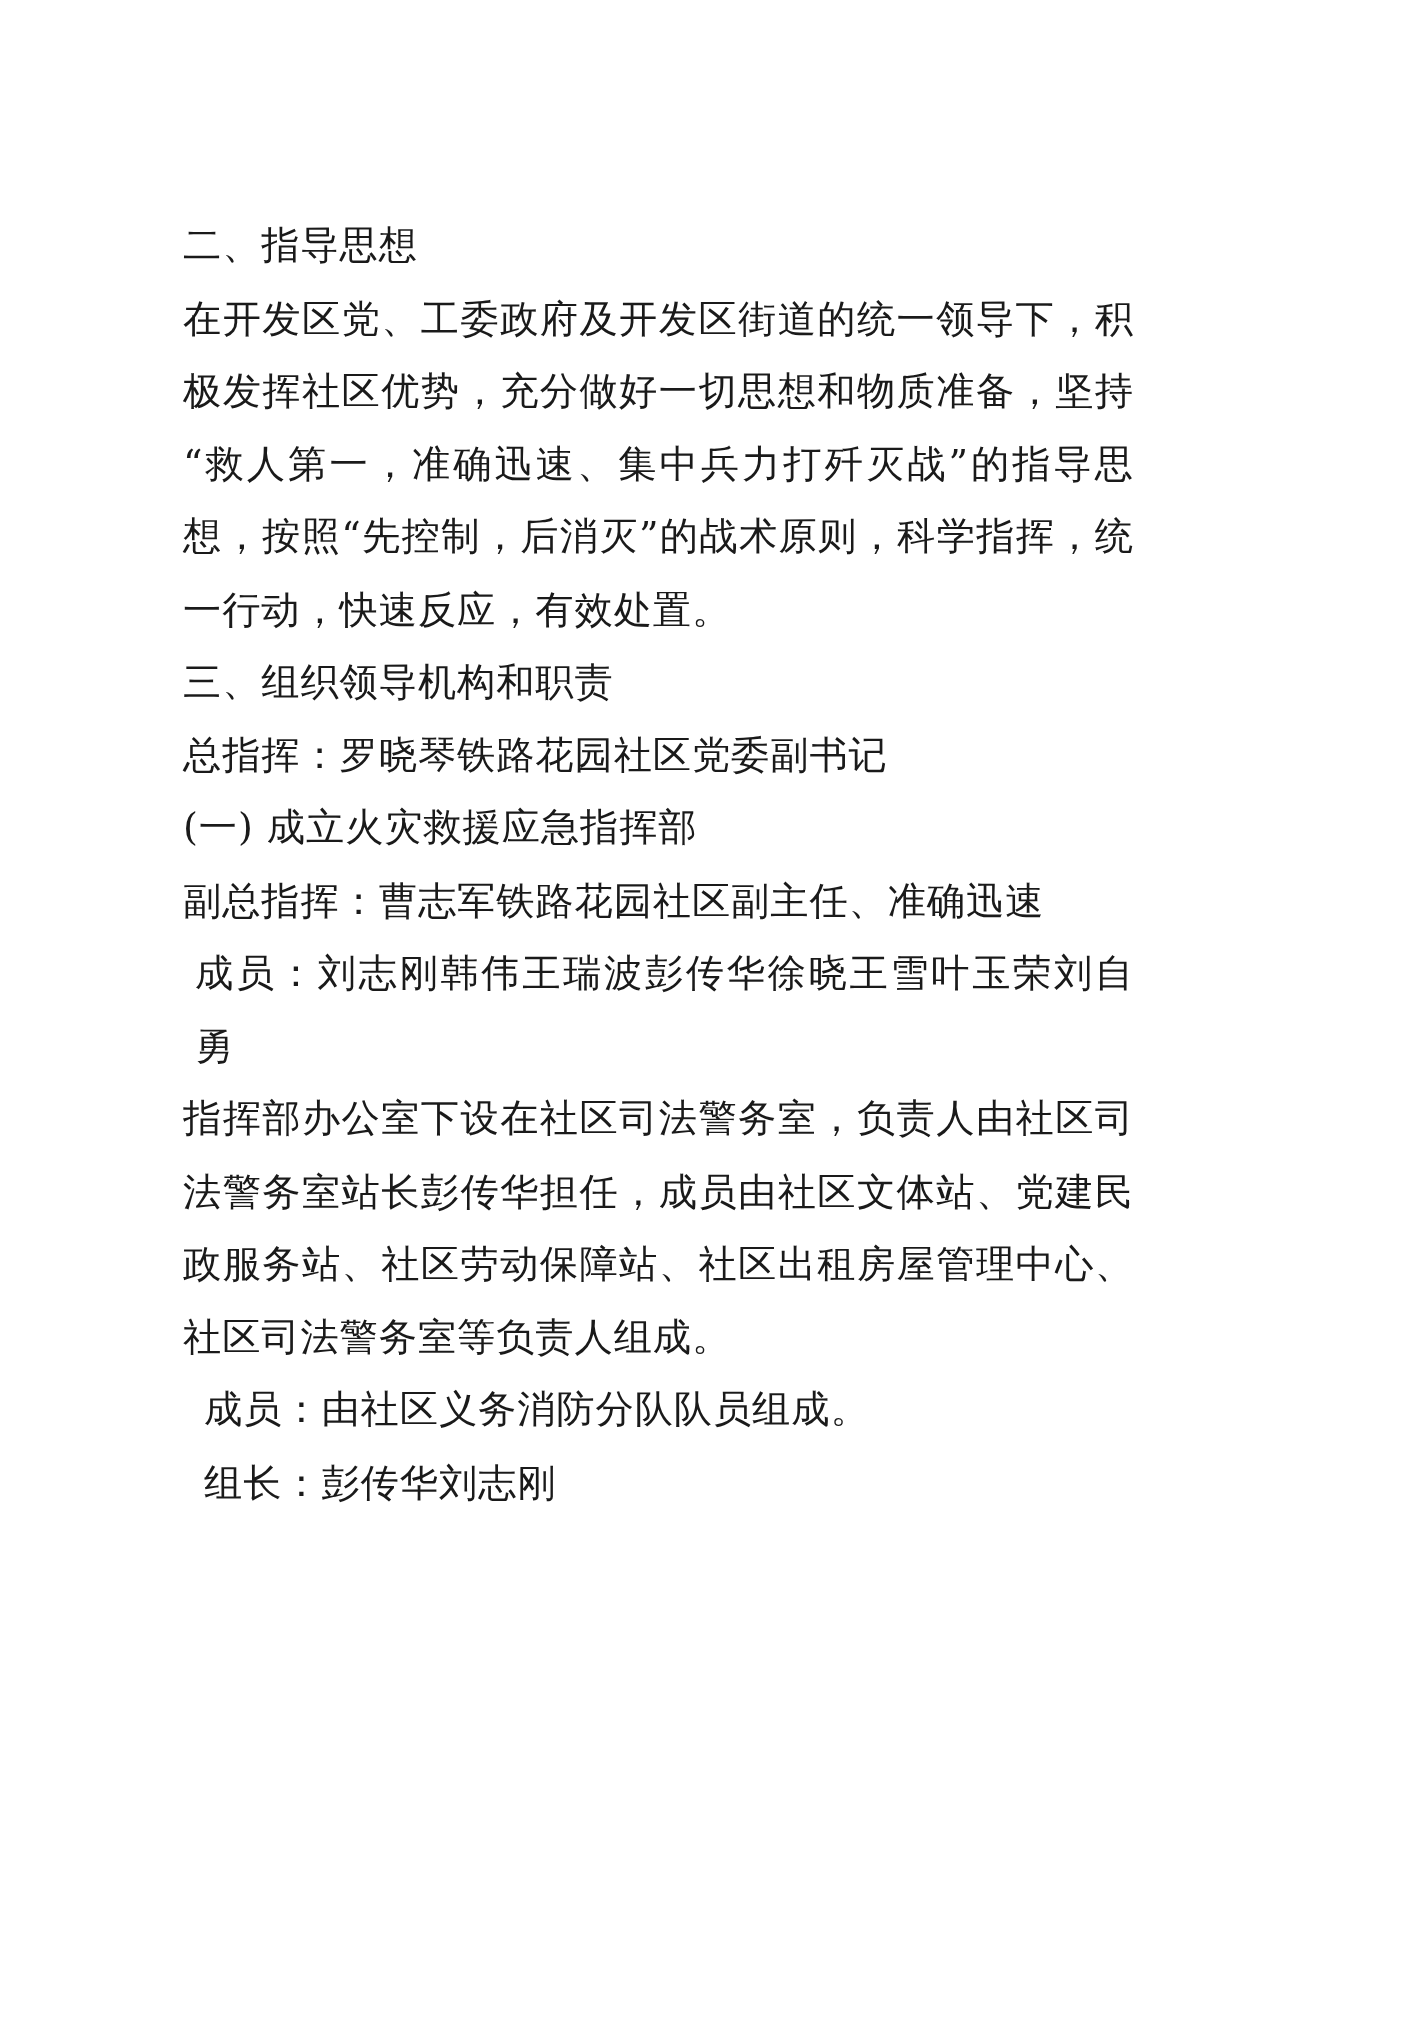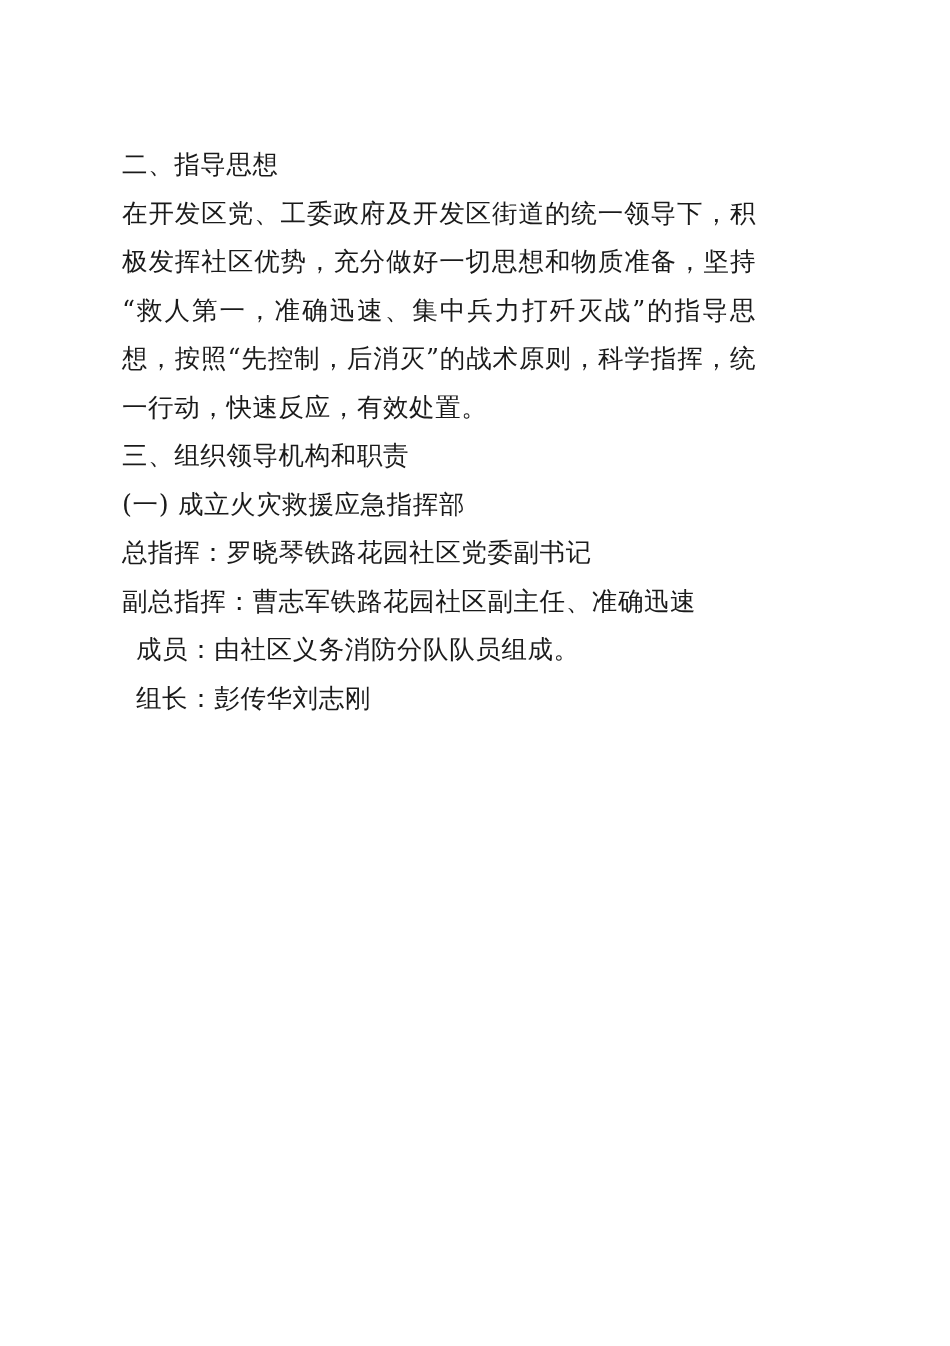--- a/index.html
+++ b/index.html
@@ -40,19 +40,21 @@
   }
 </style>
 </head>
 <body>
 
 <div class="page">
   <div class="doc-body">
     <p class="para">二、指导思想</p>
     <p class="para">在开发区党、工委政府及开发区街道的统一领导下，积极发挥社区优势，充分做好一切思想和物质准备，坚持“救人第一，准确迅速、集中兵力打歼灭战”的指导思想，按照“先控制，后消灭”的战术原则，科学指挥，统一行动，快速反应，有效处置。</p>
     <p class="para">三、组织领导机构和职责</p>
+    <p class="para">总指挥：罗晓琴铁路花园社区党委副书记</p>
     <p class="para">(一) 成立火灾救援应急指挥部</p>
-    <p class="para">总指挥：罗晓琴铁路花园社区党委副书记</p>
     <p class="para">副总指挥：曹志军铁路花园社区副主任、准确迅速</p>
+    <p class="para sub">成员：刘志刚韩伟王瑞波彭传华徐晓王雪叶玉荣刘自勇</p>
+    <p class="para">指挥部办公室下设在社区司法警务室，负责人由社区司法警务室站长彭传华担任，成员由社区文体站、党建民政服务站、社区劳动保障站、社区出租房屋管理中心、社区司法警务室等负责人组成。</p>
     <p class="para sub2">成员：由社区义务消防分队队员组成。</p>
     <p class="para sub2">组长：彭传华刘志刚</p>
   </div>
 </div>
 
 </body></html>

